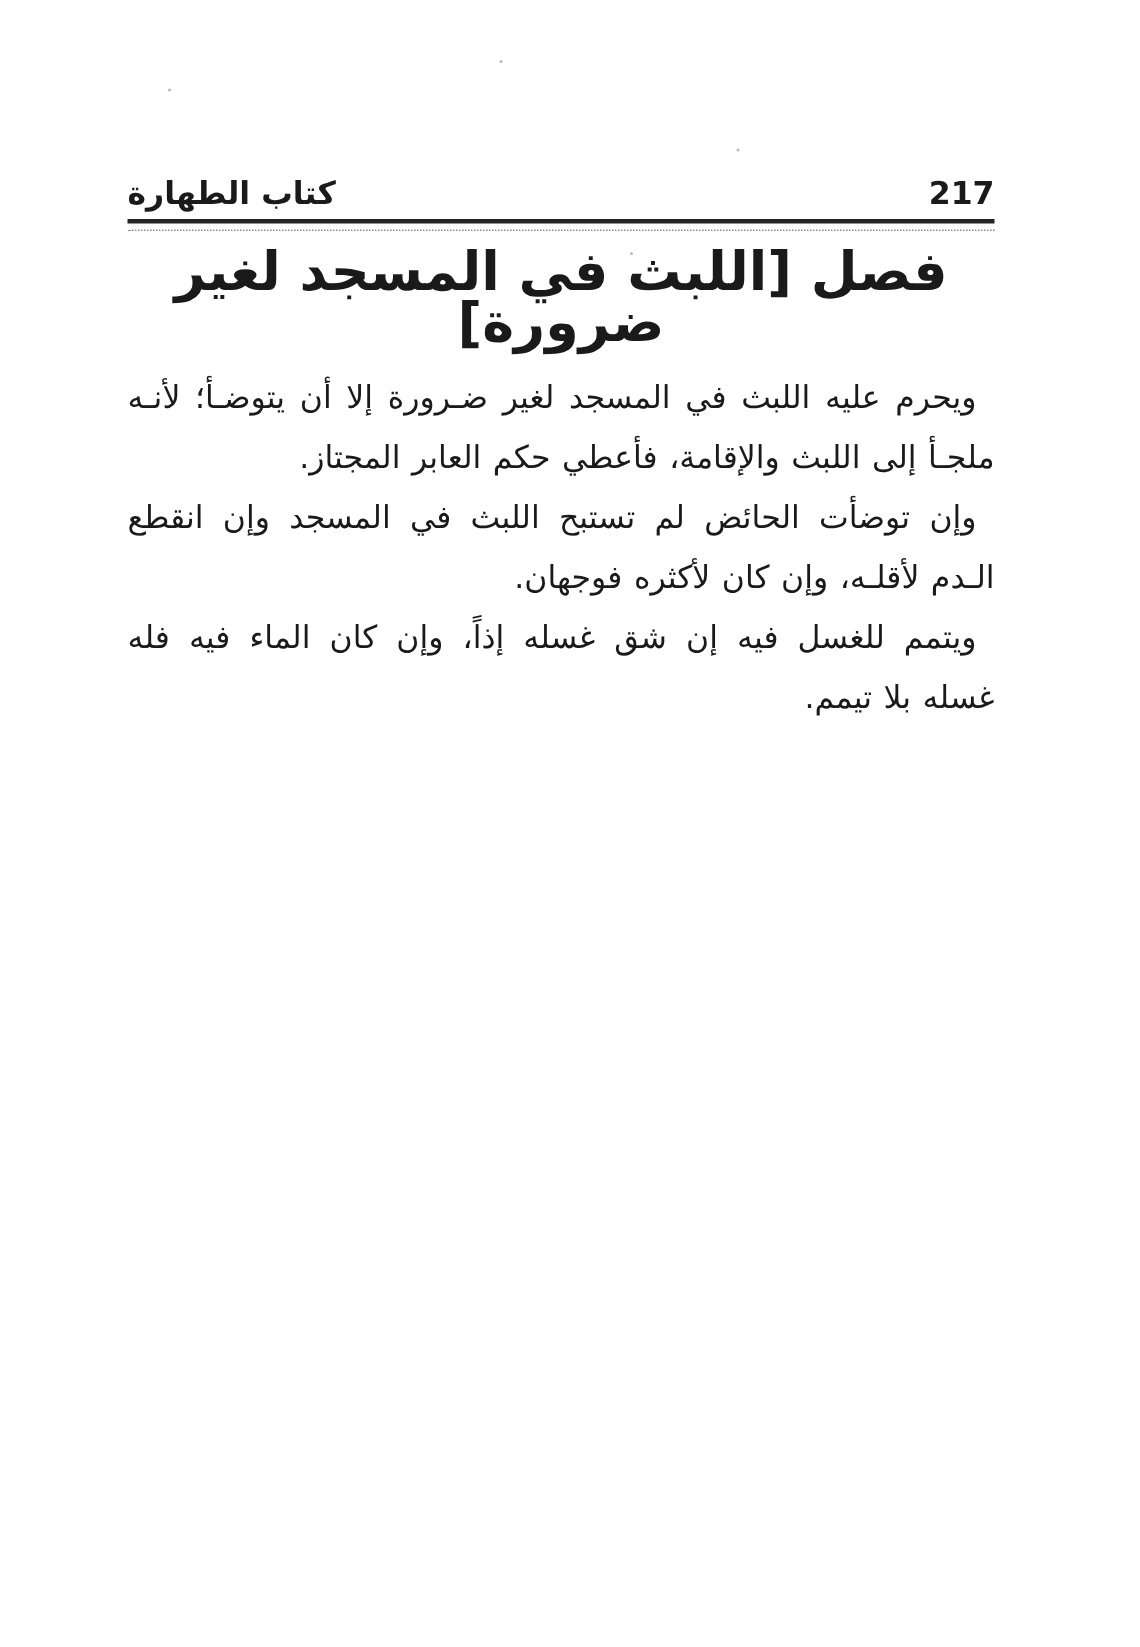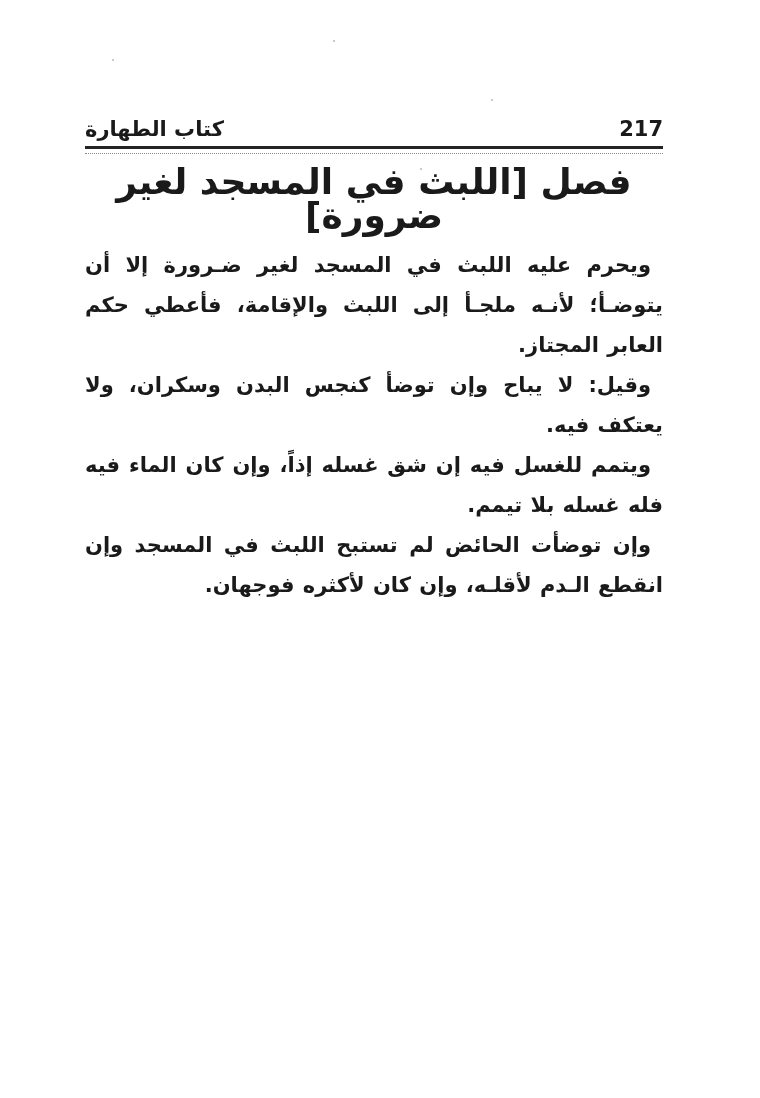--- a/index.html
+++ b/index.html
@@ -45,21 +45,21 @@
     font-size: 36px;
     font-weight: 800;
     line-height: 34px;
   }
   .body-text {
     margin-top: 12px;
   }
   .body-text p {
     margin: 0;
     font-size: 21px;
-    font-weight: bold;
+    font-weight: normal;
     line-height: 40px;
     text-align: justify;
     text-indent: 12px;
     word-spacing: 1px;
   }
   
   .speckle {
     position: absolute;
     background: #b9b9b9;
     border-radius: 50%;
@@ -86,19 +86,18 @@
       <span>كتاب الطهارة</span>
       <span>217</span>
     </div>
 
     <div class="header-rule"></div>
 
     <h1 class="section-title">فصل [اللبث في المسجد لغير ضرورة]</h1>
 
     <div class="body-text">
       <p>ويحرم عليه اللبث في المسجد لغير ضـرورة إلا أن يتوضـأ؛ لأنـه ملجـأ إلى اللبث والإقامة، فأعطي حكم العابر المجتاز.</p>
-      <p>وقيل: لا يباح وإن توضأ كنجس البدن وسكران، ولا يعتكف فيه.</p>
+      <p>وإن توضأت الحائض لم تستبح اللبث في المسجد وإن انقطع الـدم لأقلـه، وإن كان لأكثره فوجهان.</p>
       <p>ويتمم للغسل فيه إن شق غسله إذاً، وإن كان الماء فيه فله غسله بلا تيمم.</p>
-      <p>وإن توضأت الحائض لم تستبح اللبث في المسجد وإن انقطع الـدم لأقلـه، وإن كان لأكثره فوجهان.</p>
     </div>
 
   </div>
 </div>
 
 </body></html>

